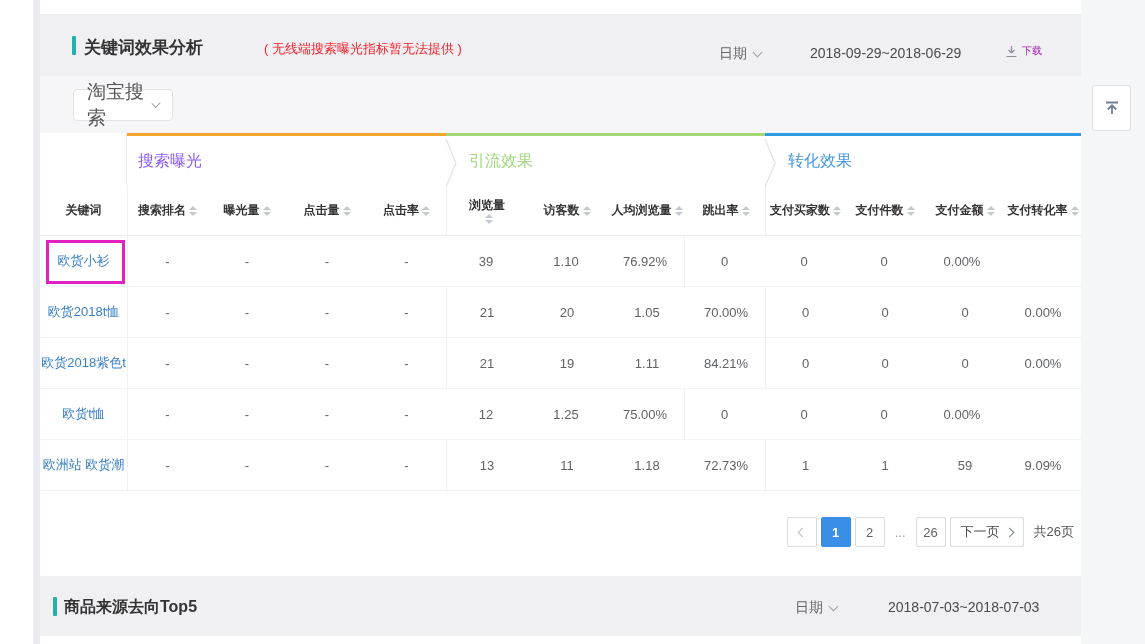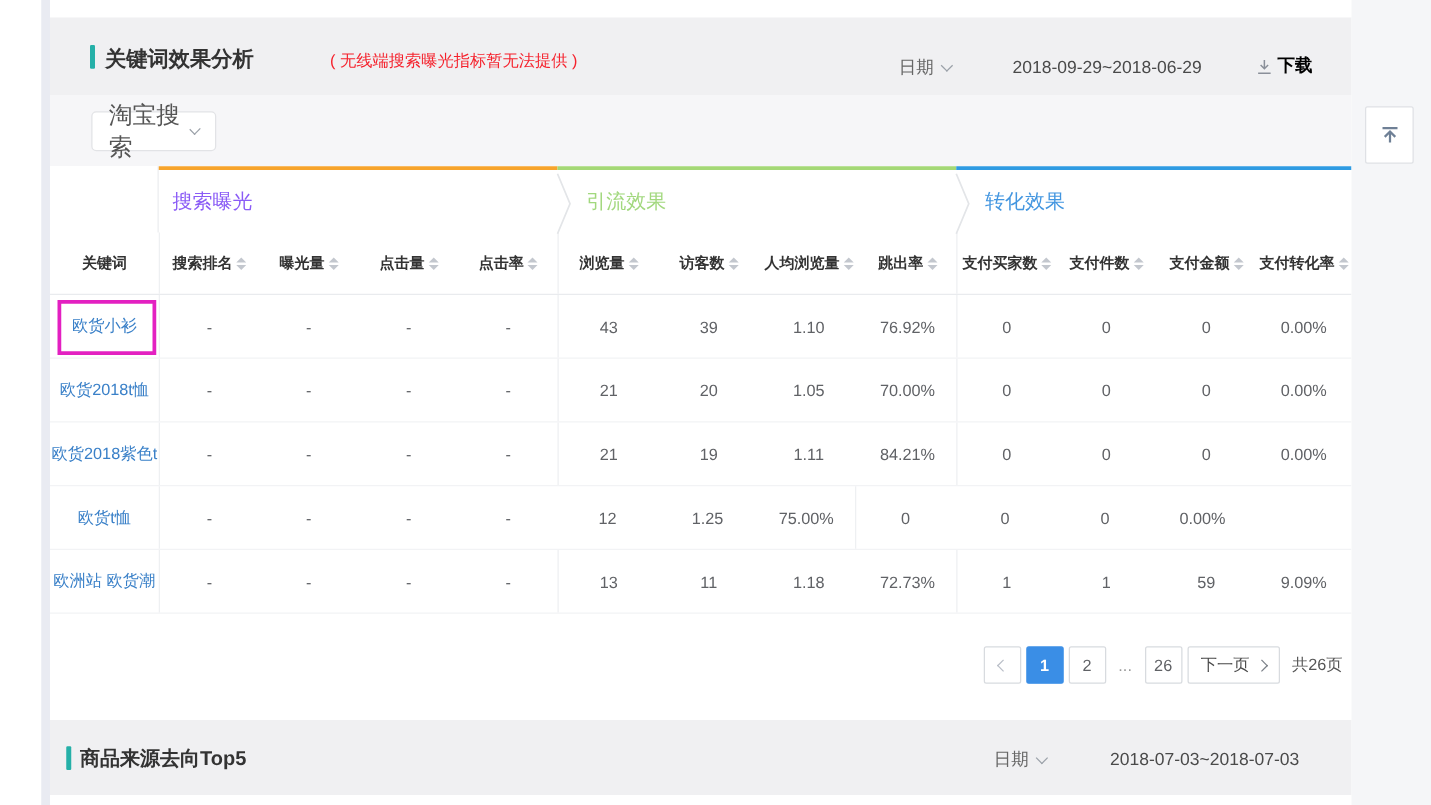--- a/index.html
+++ b/index.html
@@ -27,21 +27,21 @@
   .sec2 .sec-title { left:24px; top:21px; font-size:16px; }
   .sec-note { position:absolute; left:224px; top:26px; font-size:13px; color:#f5222d; }
   .hdr-date-label { position:absolute; font-size:14px; color:#666;
     display:flex; align-items:center; gap:7px; cursor:pointer; }
   .sec1 .hdr-date-label { left:679px; top:31px; }
   .sec2 .hdr-date-label { left:755px; top:23px; }
   .hdr-date-value { position:absolute; font-size:14px; color:#4a4a4a; }
   .sec1 .hdr-date-value { left:770px; top:31px; }
   .sec2 .hdr-date-value { left:848px; top:23px; }
   .hdr-download { position:absolute; left:965px; top:30px; display:flex; align-items:center;
-    gap:4px; font-size:14px; color:#000000; cursor:pointer;font-weight:bold; }
+    gap:4px; font-size:10px; color:#a21caf; cursor:pointer; }
 
   .chev { width:7px; height:7px; border-right:1px solid #9aa0a8; border-bottom:1px solid #9aa0a8;
     transform:rotate(45deg); margin-top:-4px; }
 
   
   .toolbar { position:relative; height:57px; background:#f6f6f8; }
   .dropdown { position:absolute; left:33px; top:13px; width:100px; height:32px; background:#fff;
     border:1px solid #e2e3e6; border-radius:4px; display:flex; align-items:center;
     justify-content:space-between; padding:0 13px; font-size:19px; color:#555; cursor:pointer; }
 
@@ -174,21 +174,21 @@
               <i class="dn"></i>
             </span>
           </div>
           <div class="hcell" style="width: 79px;">
             <span>点击率</span>
             <span class="sort">
               <i class="up"></i>
               <i class="dn"></i>
             </span>
           </div>
-          <div class="hcell bL" style="width: 81px;">
+          <div class="hcell bL" style="width: 81px; flex-direction: column;">
             <span>浏览量</span>
             <span class="sort">
               <i class="up"></i>
               <i class="dn"></i>
             </span>
           </div>
           <div class="hcell" style="width: 80px;">
             <span>访客数</span>
             <span class="sort">
               <i class="up"></i>
@@ -241,21 +241,20 @@
 
       <div id="rows">
           <div class="tblrow data-row">
             <div class="dcell kcol">
               <a class="kw">欧货小衫</a>
             </div>
             <div class="dcell bL" style="width: 80px;">-</div>
             <div class="dcell" style="width: 80px;">-</div>
             <div class="dcell" style="width: 80px;">-</div>
             <div class="dcell" style="width: 79px;">-</div>
-            <div class="dcell bL" style="width: 81px;">43</div>
             <div class="dcell" style="width: 80px;">39</div>
             <div class="dcell" style="width: 80px;">1.10</div>
             <div class="dcell" style="width: 78px;">76.92%</div>
             <div class="dcell bL" style="width: 80px;">0</div>
             <div class="dcell" style="width: 80px;">0</div>
             <div class="dcell" style="width: 80px;">0</div>
             <div class="dcell" style="width: 76px;">0.00%</div>
           </div>
           <div class="tblrow data-row">
             <div class="dcell kcol">

